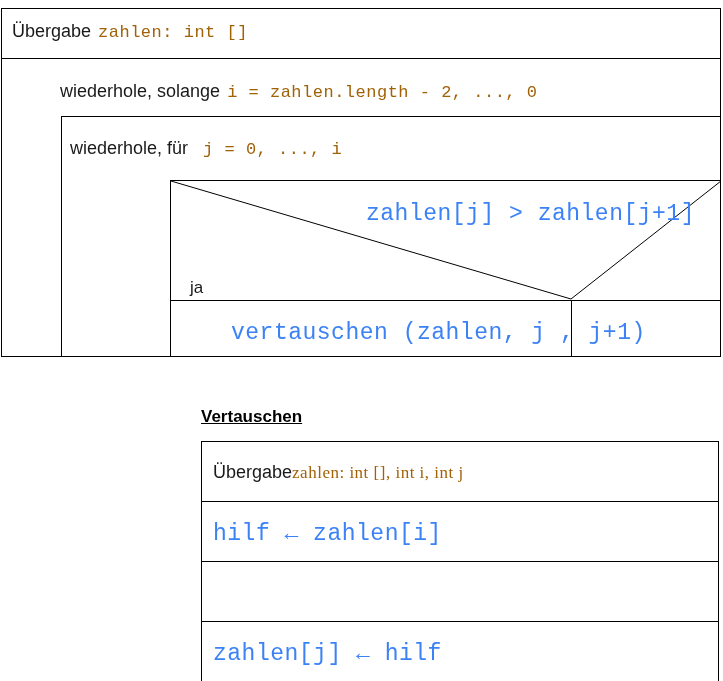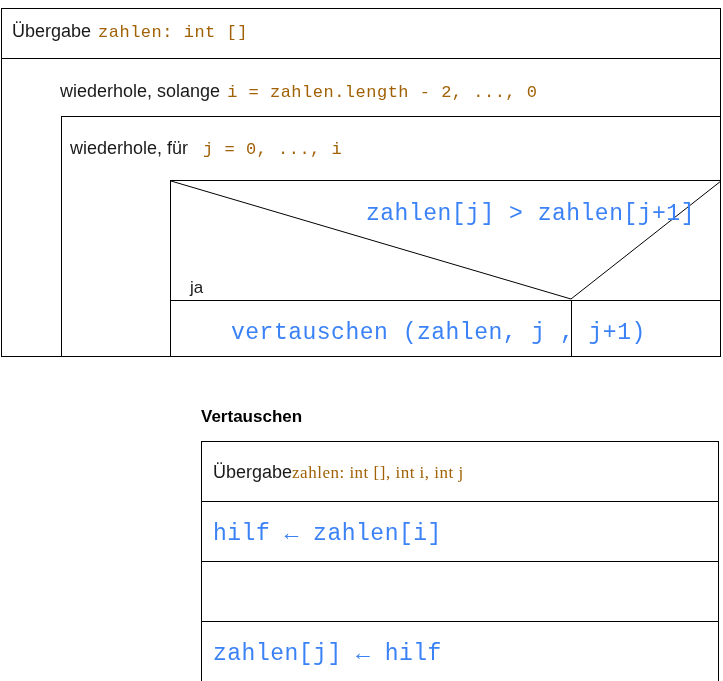--- a/index.html
+++ b/index.html
@@ -136,21 +136,21 @@
   <div class="txt row-label" style="left:190px; top:279px;">ja</div>
 
   <div class="hline" style="left:170px; top:300px; width:551px;"></div>
 
   <div class="vline" style="left:571px; top:300px; height:57px;"></div>
 
   <div class="txt mono" style="left:183px; top:322px;margin-left:48px;">vertauschen (zahlen, j , j+1)</div>
 
   <div class="txt mono" style="left:584px; top:322px;"></div>
 
-  <div class="txt heading" style="left:201px; top:408px;">Vertauschen</div>
+  <div class="txt heading" style="left:201px; top:408px;text-decoration:underline;">Vertauschen</div>
 
   <div class="box" style="left:201px; top:441px; width:518px; height:254px;"></div>
 
   <div class="line" style="left:213px; top:463px;">
     <span class="sans-part">Übergabe</span>
     <span class="mono-part" style="font-family:Liberation Serif, serif;">zahlen: int [], int i, int j</span>
   </div>
   <div class="hline" style="left:201px; top:501px; width:518px;"></div>
 
   <div class="txt mono" style="left:213px; top:523px;">hilf ← zahlen[i]</div>

